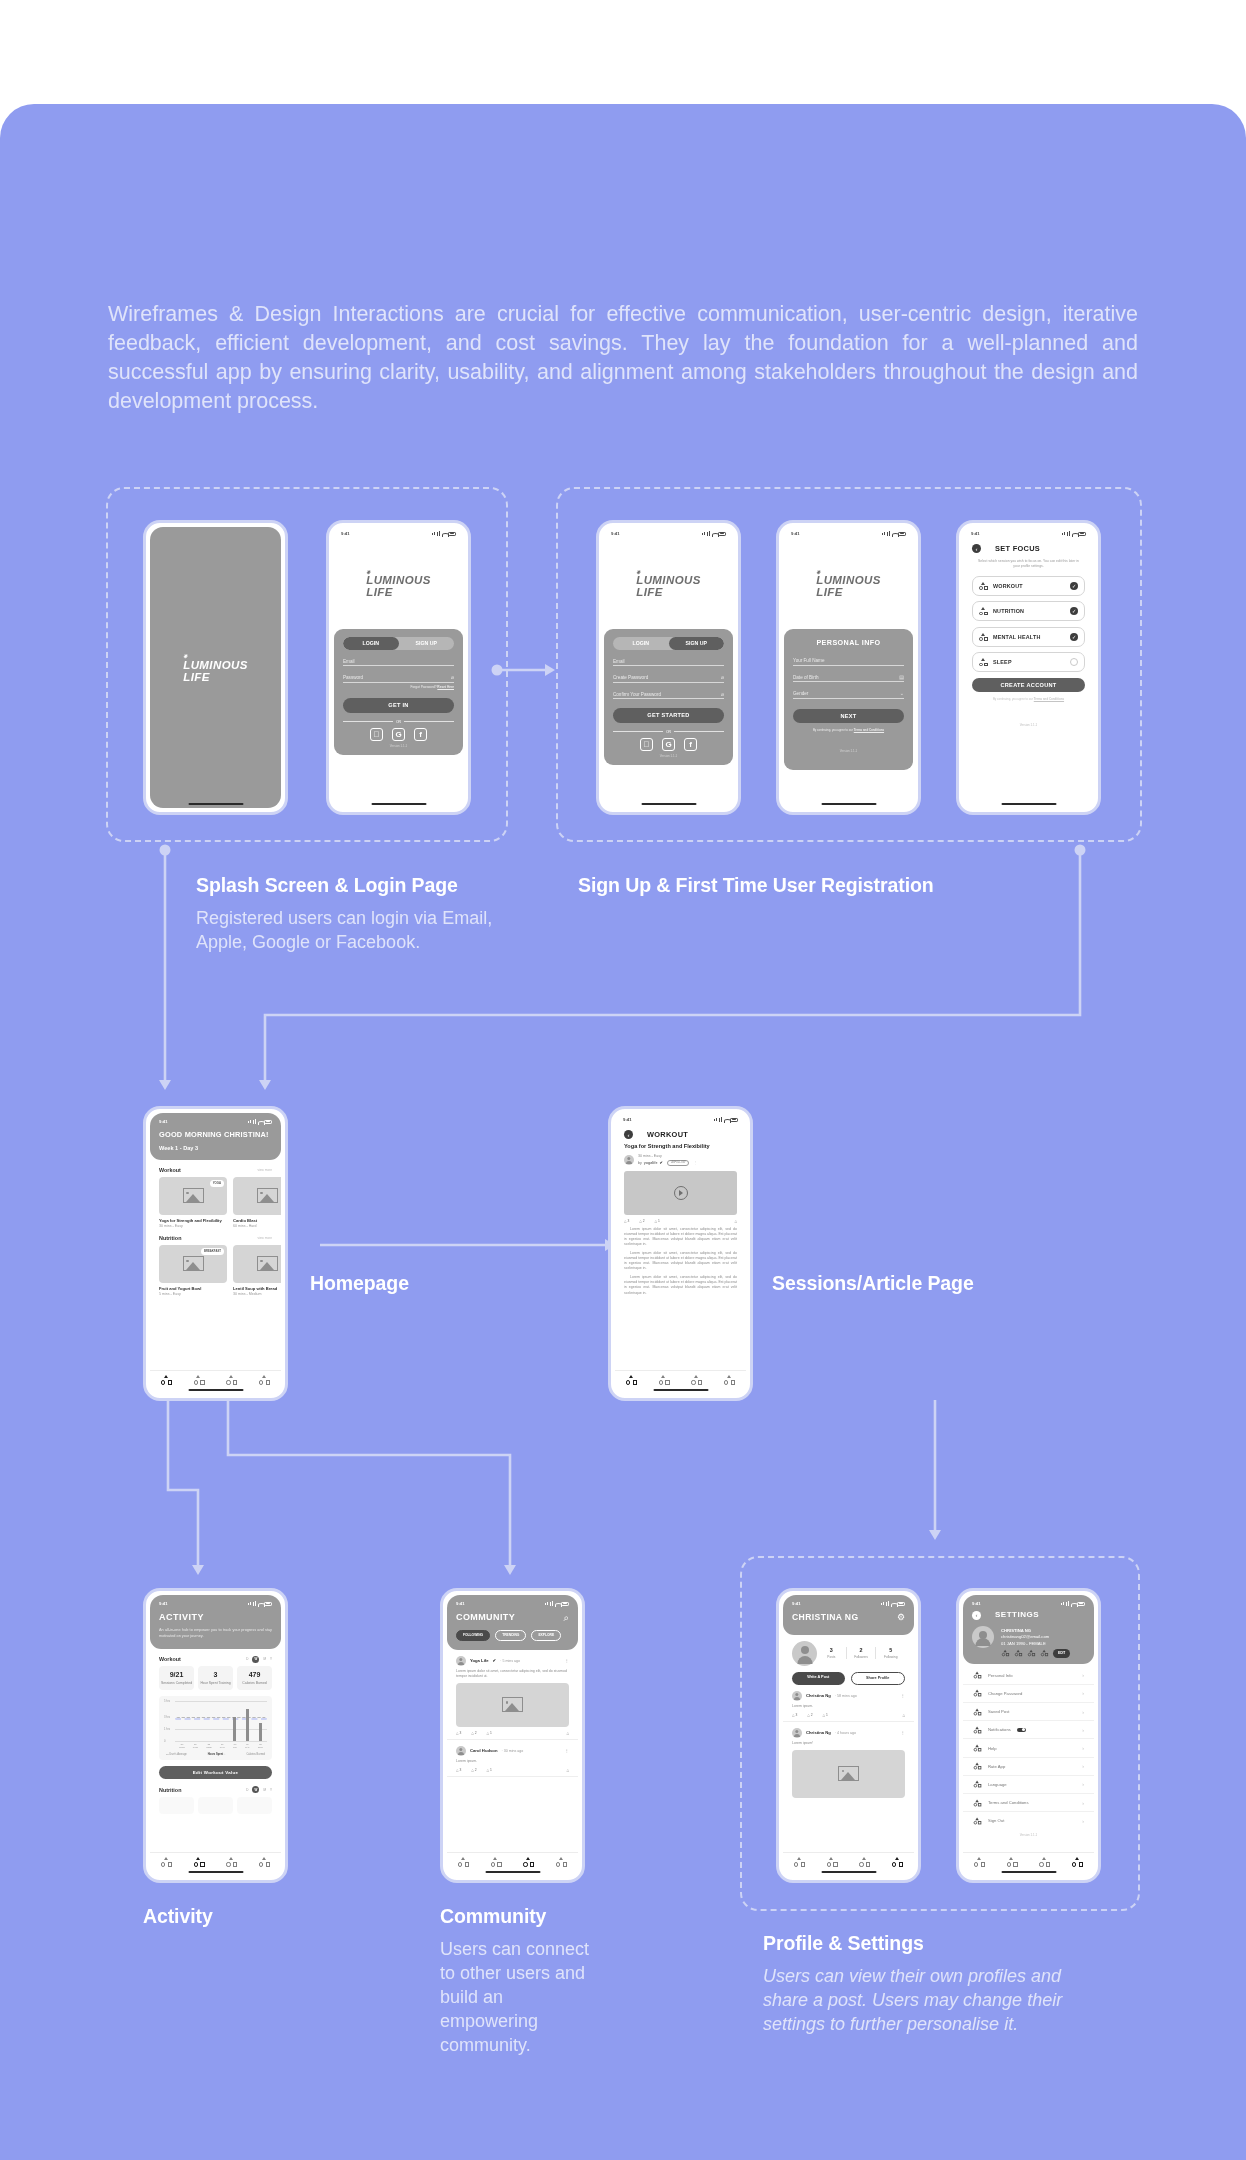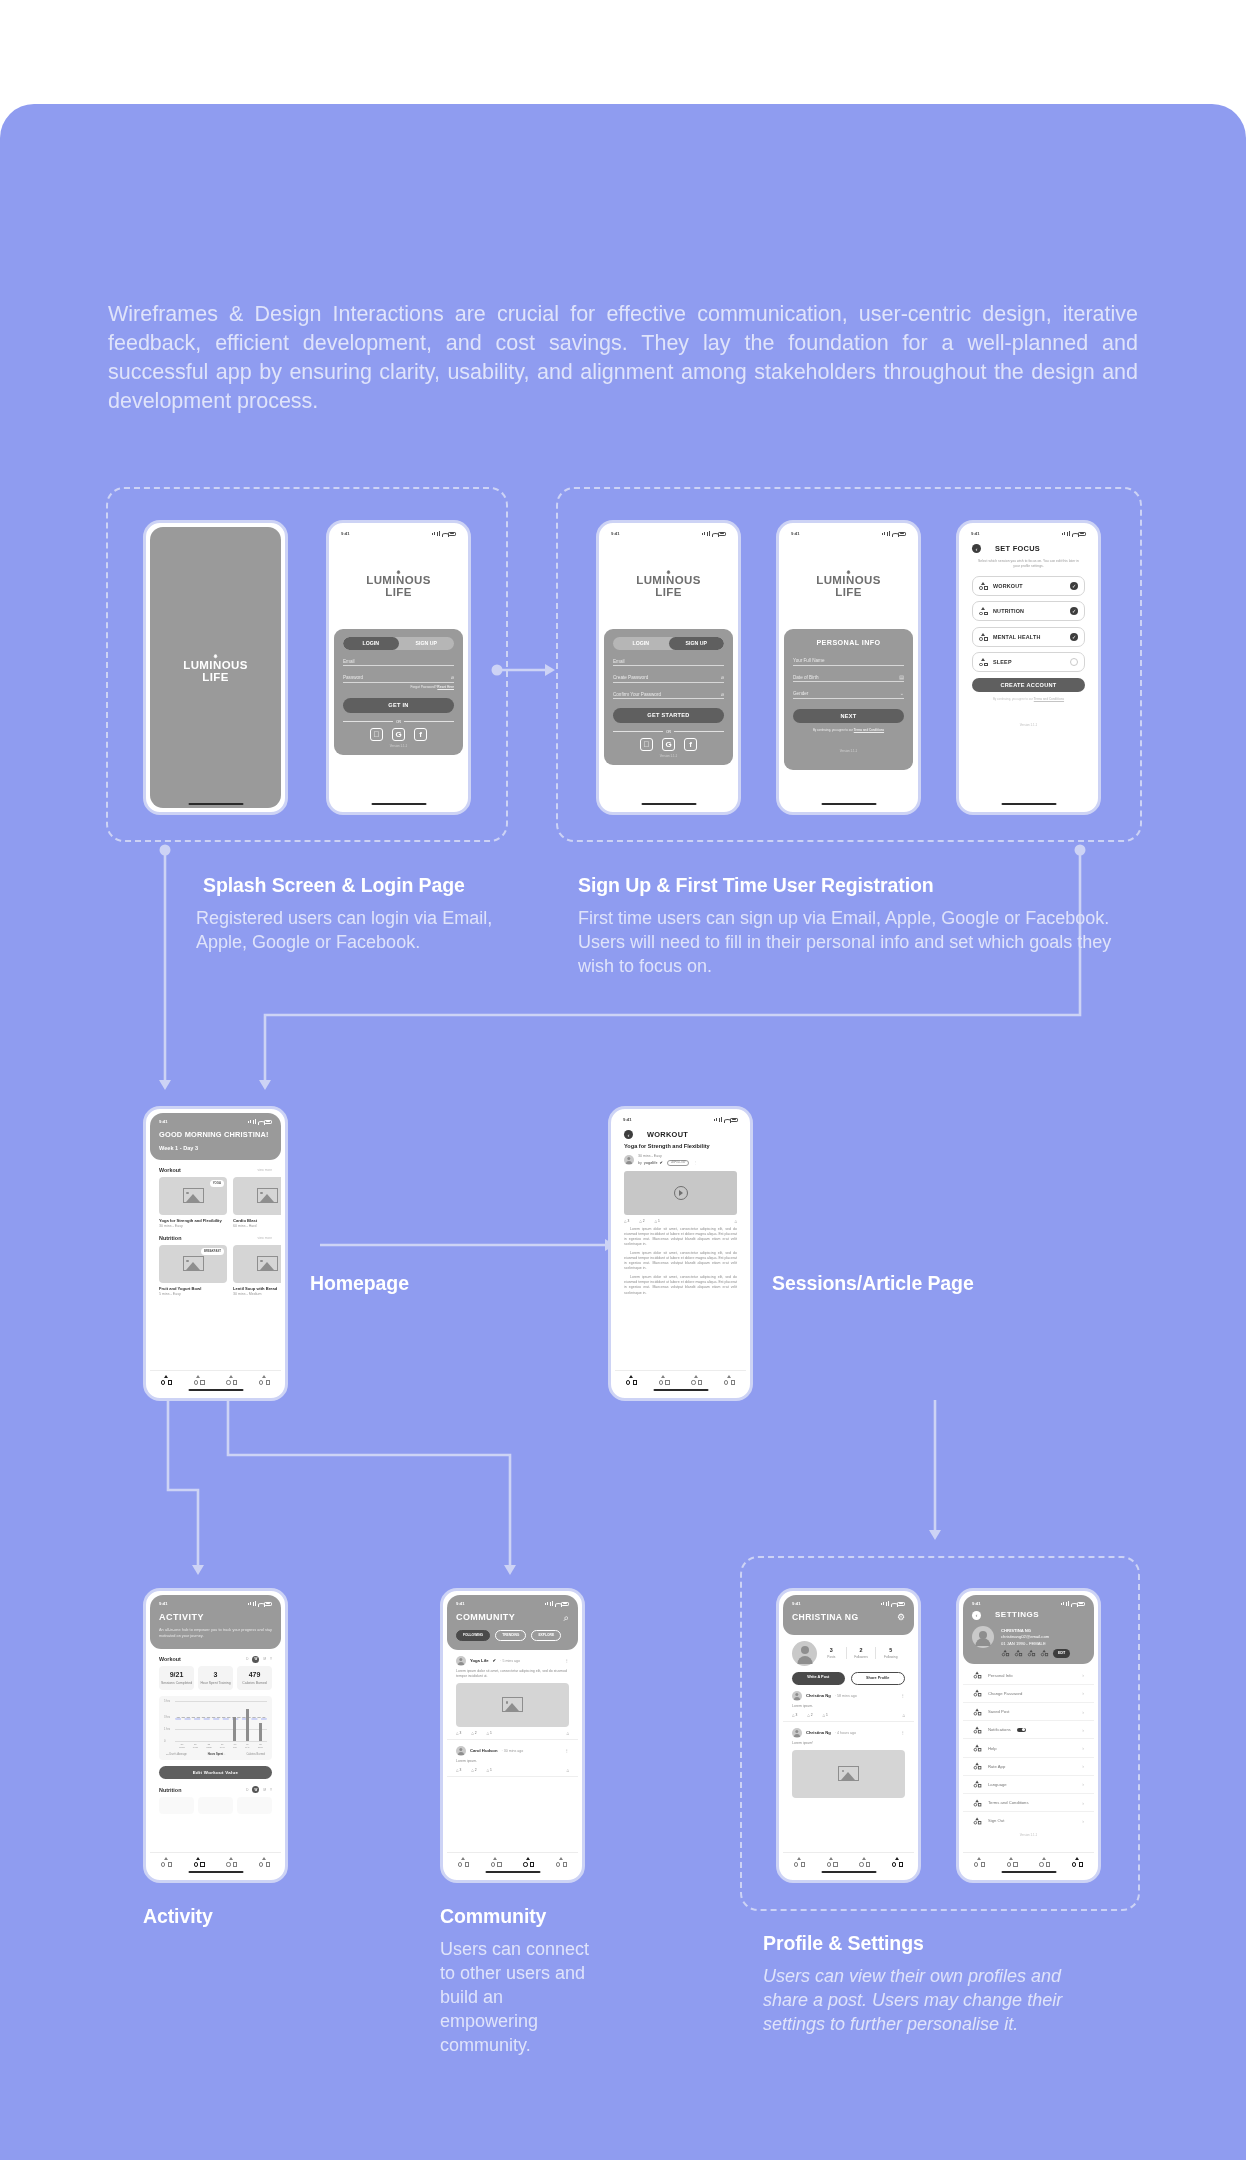--- a/index.html
+++ b/index.html
@@ -33,21 +33,21 @@
   .sb-ic { display:flex; gap:1.5px; align-items:center;}
   .bar1,.bar2,.bar3,.bar4 { width:1px; background:currentColor;}
   .bar1{height:2px}.bar2{height:3px}.bar3{height:4px}.bar4{height:5px}
   .wifi { width:5px;height:4px; position:relative;}
   .wifi:before{content:"";position:absolute;left:0;top:1px;width:5px;height:3px;border-radius:50% 50% 0 0;border:1px solid currentColor;border-bottom:none;}
   .batt { width:8px;height:4px;border:0.8px solid currentColor;border-radius:1.2px;position:relative;}
   .batt:after{content:"";position:absolute;left:0.6px;top:0.6px;right:1.4px;bottom:0.6px;background:currentColor;border-radius:0.4px;}
   .homeind { position:absolute; left:50%; transform:translateX(-50%); bottom:3px; width:42%; height:2.5px; background:#2a2a2a; border-radius:2px;}
   .grey { background:#9a9a9a; }
   
-  .logo { text-align:center; color:#6e6e6e; font-weight:bold; line-height:1.05; letter-spacing:0.4px;}
+  .logo { text-align:left; color:#6e6e6e; font-weight:bold; line-height:1.05; letter-spacing:0.4px;font-style:italic;}
   .logo .ray { font-size:7px; letter-spacing:0; margin-bottom:-1px;}
   
   .fld { border-bottom:1px solid #d8d8d8; font-size:4.6px; color:#eaeaea; padding:2px 0 1.5px 0; display:flex; justify-content:space-between; align-items:flex-end;}
   .pillbar { display:flex; background:#b6b6b6; border-radius:20px; overflow:hidden; }
   .pillbar > div { flex:1; text-align:center; font-size:5.2px; font-weight:bold; padding:3.4px 0; color:#ffffff;}
   .pillbar .on { background:#5f5f5f; border-radius:20px; }
   .cta { background:#5f5f5f; color:#ffffff; text-align:center; font-size:5.6px; font-weight:bold; padding:4.2px 0; border-radius:20px; letter-spacing:0.3px;}
   .orline { display:flex; align-items:center; gap:3px; font-size:3.4px; color:#ffffff;}
   .orline i { flex:1; height:1px; background:#e2e2e2; display:block;}
   .socials { display:flex; justify-content:center; gap:9px; margin-top:4px;}
@@ -415,24 +415,23 @@
         <div class="cta" style="margin-top:5px;">CREATE ACCOUNT</div>
         <div style="text-align:center;font-size:2.9px;color:#c4c4c4;margin-top:5px;">
           <span>By continuing, you agree to our </span><b style="text-decoration:underline">Terms and Conditions</b>
         </div>
         <div class="vtxt" style="margin-top:22px;color:#bdbdbd;">Version 1.1.1</div>
       </div>
       <div class="homeind"></div>
     </div>
   </div>
 
-  <div class="cap-t" style="left:203px;top:874px;width:360px;">Splash Screen &amp; Login Page</div>
+  <div class="cap-t" style="left:196px;top:874px;width:360px;">Splash Screen &amp; Login Page</div>
   <div class="cap-b" style="left:196px;top:906px;width:300px;">Registered users can login via Email, Apple, Google or Facebook.</div>
   <div class="cap-t" style="left:578px;top:874px;width:520px;">Sign Up &amp; First Time User Registration</div>
-  <div class="cap-b" style="left:578px;top:906px;width:535px;">First time users can sign up via Email, Apple, Google or Facebook. Users will need to fill in their personal info and set which goals they wish to focus on.</div>
 
   <div class="phone" style="left:143px;top:1106px;width:145px;height:295px;">
     <div class="screen">
       <div class="ghead">
         <div class="sbar onGrey" style="padding:0 0 6px 0;">
           <span>9:41</span>
           <span class="sb-ic">
             <i class="bar1"></i>
               <i class="bar2"></i>
               <i class="bar3"></i>

